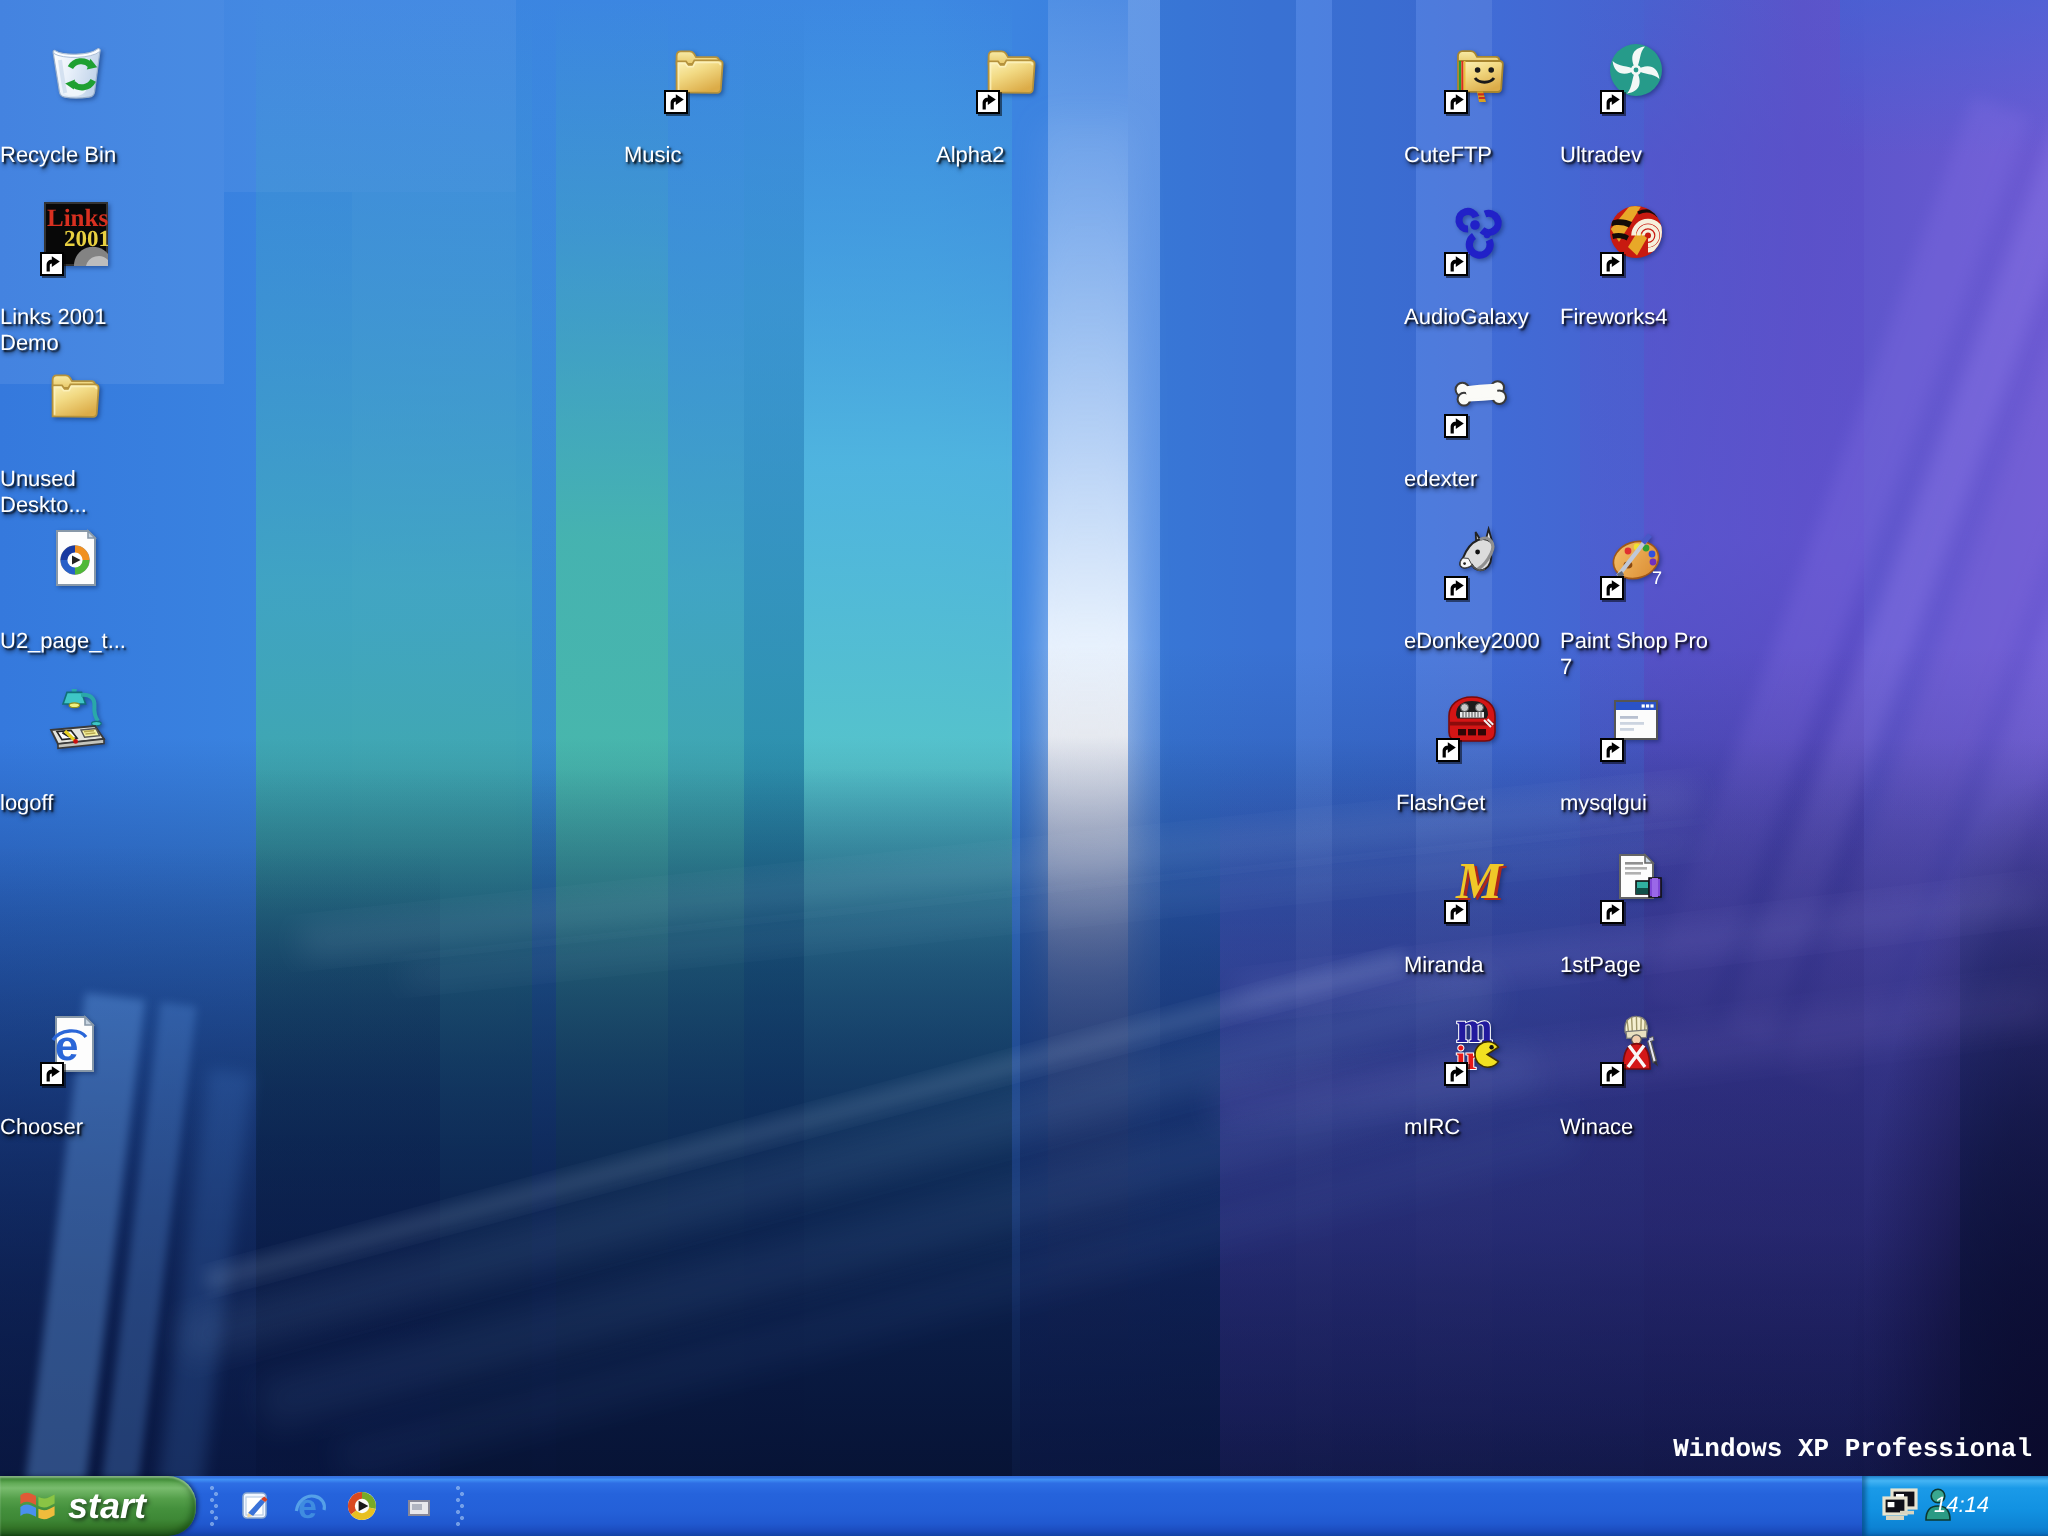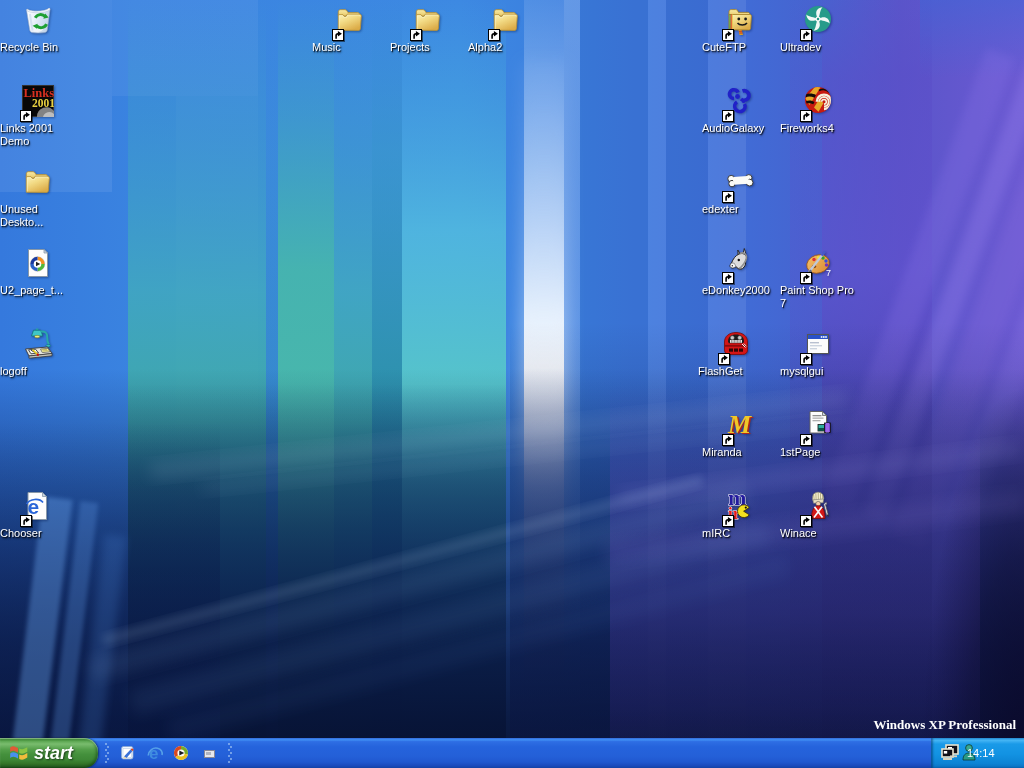--- a/index.html
+++ b/index.html
@@ -1,31 +1,31 @@
 <!DOCTYPE html>
 <html><head>
 <meta charset="utf-8">
 <style>
 html,body{margin:0;padding:0;width:1024px;height:768px;overflow:hidden;background:#2a65d8;font-family:"Liberation Sans",sans-serif;}
 #desk{position:absolute;left:0;top:0;width:1024px;height:768px;}
 #wall{position:absolute;left:0;top:0;}
 .ic{position:absolute;width:76px;text-align:left;}
-.im{position:relative;width:32px;height:36px;margin:0 auto;}
+.im{position:relative;width:32px;height:36px;margin:16px auto;}
 .im > svg{filter:drop-shadow(1px 1.5px 1px rgba(0,20,70,0.4));}
 .lb{margin-top:1px;font-size:11px;line-height:13px;color:#fff;text-shadow:1px 1px 1px rgba(0,0,0,0.85),1px 2px 2px rgba(0,0,0,0.5);}
 .arr{position:absolute;left:-2px;bottom:-1px;width:10px;height:10px;background:#fff;border:1px solid #000;box-shadow:1px 1px 0 rgba(0,0,0,0.5);}
 .arr svg{position:absolute;left:0;top:0;}
 #taskbar{position:absolute;left:0;top:738px;width:1024px;height:30px;background:linear-gradient(to bottom,#3a6fd8 0%,#3478e8 3%,#4191f5 6%,#2e6ee4 12%,#2563dc 30%,#2460d8 60%,#2058cf 80%,#1b4bbd 92%,#1646ae 97%,#1341a5 100%);padding-left:12px;}
 #startbtn{position:absolute;left:0;top:0;width:98px;height:30px;border-radius:0 14px 14px 0;background:linear-gradient(to bottom,#2f6827 0%,#418c37 5%,#62ab57 12%,#79bc6e 20%,#549f4a 38%,#44903c 55%,#3e8836 72%,#337427 86%,#276122 96%,#1d4f1a 100%);box-shadow:inset 0 1px 1px rgba(220,255,220,0.5),inset -2px -1px 3px rgba(0,40,0,0.4),1px 0 2px rgba(0,0,30,0.5);}
 #startbtn .txt{position:absolute;left:34px;top:5px;font-size:18px;font-weight:bold;font-style:italic;color:#fff;text-shadow:1px 1px 2px rgba(0,0,0,0.6);letter-spacing:0px;}
 #flag{position:absolute;left:9px;top:6px;}
 .sep{position:absolute;top:5px;width:4px;height:20px;background-image:radial-gradient(circle at 1px 1px,#9fc2f2 0.8px,rgba(0,0,0,0) 1.2px),radial-gradient(circle at 3px 4px,#9fc2f2 0.8px,rgba(0,0,0,0) 1.2px);background-size:4px 6px;opacity:0.65;}
 #tray{position:absolute;left:931px;top:0;width:93px;height:30px;background:linear-gradient(to bottom,#2a9ae6 0%,#44b4f4 8%,#1a9ae8 20%,#1292e2 55%,#0d83d4 85%,#0a70c0 100%);box-shadow:inset 2px 0 2px rgba(0,30,80,0.45);}
-#clock{position:absolute;left:967px;top:9px;font-size:11px;color:#fff;width:40px;}
-#xplabel{position:absolute;right:8px;top:717px;font-size:13px;font-weight:bold;color:#fff;font-family:Liberation Serif, serif;}
+#clock{position:absolute;left:967px;top:9px;font-size:11px;color:#fff;width:40px;font-style:italic;}
+#xplabel{position:absolute;right:8px;top:717px;font-size:13px;font-weight:bold;color:#fff;font-family:Liberation Mono, monospace;}
 .ql{position:absolute;top:7px;}
 .ti{position:absolute;top:6px;}
 </style>
 </head>
 <body>
 <div id="desk">
 <svg id="wall" width="1024" height="768" viewBox="0 0 1024 768">
 <defs>
 <linearGradient id="gBase" x1="0" x2="1" y1="0" y2="0">
 <stop offset="0" stop-color="#3579dd"></stop>
@@ -344,35 +344,20 @@
 </svg>
 <div class="arr">
           <svg width="11" height="11" viewBox="0 0 11 11">
             <path d="M2.3,8.8 L2.3,5.6 C2.3,3.9 3.3,2.9 4.9,2.9 L4.9,1.1 L8.9,3.8 L4.9,6.5 L4.9,4.8 C4.2,4.8 3.9,5.2 3.9,6 L3.9,8.8 Z" fill="#000"></path>
           </svg>
         </div>
 </div>
       <div class="lb">Music</div>
     </div>
 
-<div class="ic" style="left:390px;top:4px">
-      <div class="im">
-<svg width="32" height="32" viewBox="0 0 32 32">
-<path d="M4.3,8.1 C4.3,6.7 5,5.7 6.4,5.7 L10.9,5.7 C11.9,5.7 12.5,6.1 13,6.9 L14,8.6 L23.6,8.6 C24.8,8.6 25.5,9.3 25.5,10.5 L25.5,12 L4.3,12 Z" fill="url(#fgt)" stroke="#b5923c" stroke-width="0.9"></path>
-<path d="M4.3,26.2 L4.3,10.7 L9,10.7 L10.2,12.4 L12,12.4 L13.2,10.2 L25.7,10.2 C26.8,10.3 27.4,11 27.3,12.1 L26.4,24.6 C26.3,25.7 25.7,26.4 24.6,26.4 Z" fill="url(#fg)" stroke="#b5923c" stroke-width="0.9"></path>
-<path d="M5.3,25.4 L5.3,11.7 L8.6,11.7 L9.8,13.4 L12.5,13.4 L13.7,11.2 L24.9,11.2 C25.6,11.2 26.2,11.7 26.2,12.6" fill="none" stroke="#fcf2c0" stroke-width="0.8" opacity="0.8"></path>
-</svg>
-<div class="arr">
-          <svg width="11" height="11" viewBox="0 0 11 11">
-            <path d="M2.3,8.8 L2.3,5.6 C2.3,3.9 3.3,2.9 4.9,2.9 L4.9,1.1 L8.9,3.8 L4.9,6.5 L4.9,4.8 C4.2,4.8 3.9,5.2 3.9,6 L3.9,8.8 Z" fill="#000"></path>
-          </svg>
-        </div>
-</div>
-      <div class="lb">Projects</div>
-    </div>
 
 <div class="ic" style="left:468px;top:4px">
       <div class="im">
 <svg width="32" height="32" viewBox="0 0 32 32">
 <path d="M4.3,8.1 C4.3,6.7 5,5.7 6.4,5.7 L10.9,5.7 C11.9,5.7 12.5,6.1 13,6.9 L14,8.6 L23.6,8.6 C24.8,8.6 25.5,9.3 25.5,10.5 L25.5,12 L4.3,12 Z" fill="url(#fgt)" stroke="#b5923c" stroke-width="0.9"></path>
 <path d="M4.3,26.2 L4.3,10.7 L9,10.7 L10.2,12.4 L12,12.4 L13.2,10.2 L25.7,10.2 C26.8,10.3 27.4,11 27.3,12.1 L26.4,24.6 C26.3,25.7 25.7,26.4 24.6,26.4 Z" fill="url(#fg)" stroke="#b5923c" stroke-width="0.9"></path>
 <path d="M5.3,25.4 L5.3,11.7 L8.6,11.7 L9.8,13.4 L12.5,13.4 L13.7,11.2 L24.9,11.2 C25.6,11.2 26.2,11.7 26.2,12.6" fill="none" stroke="#fcf2c0" stroke-width="0.8" opacity="0.8"></path>
 </svg>
 <div class="arr">
           <svg width="11" height="11" viewBox="0 0 11 11">

